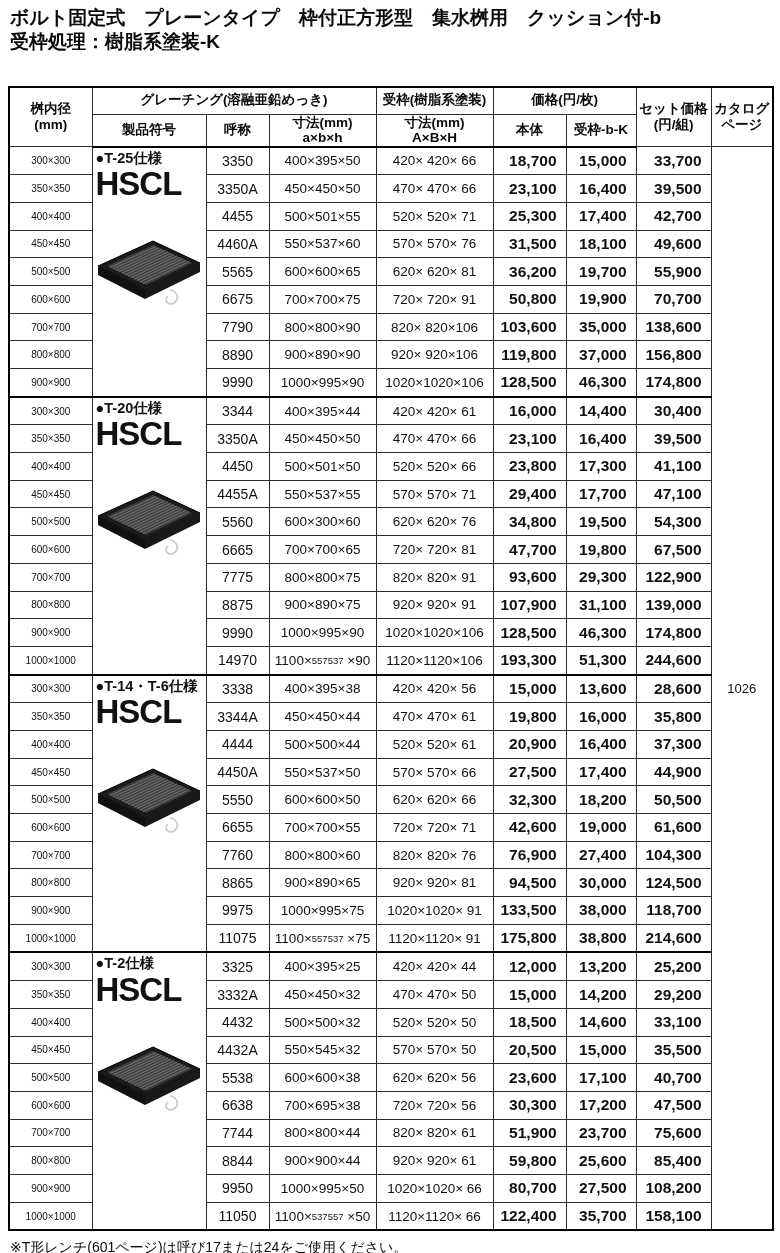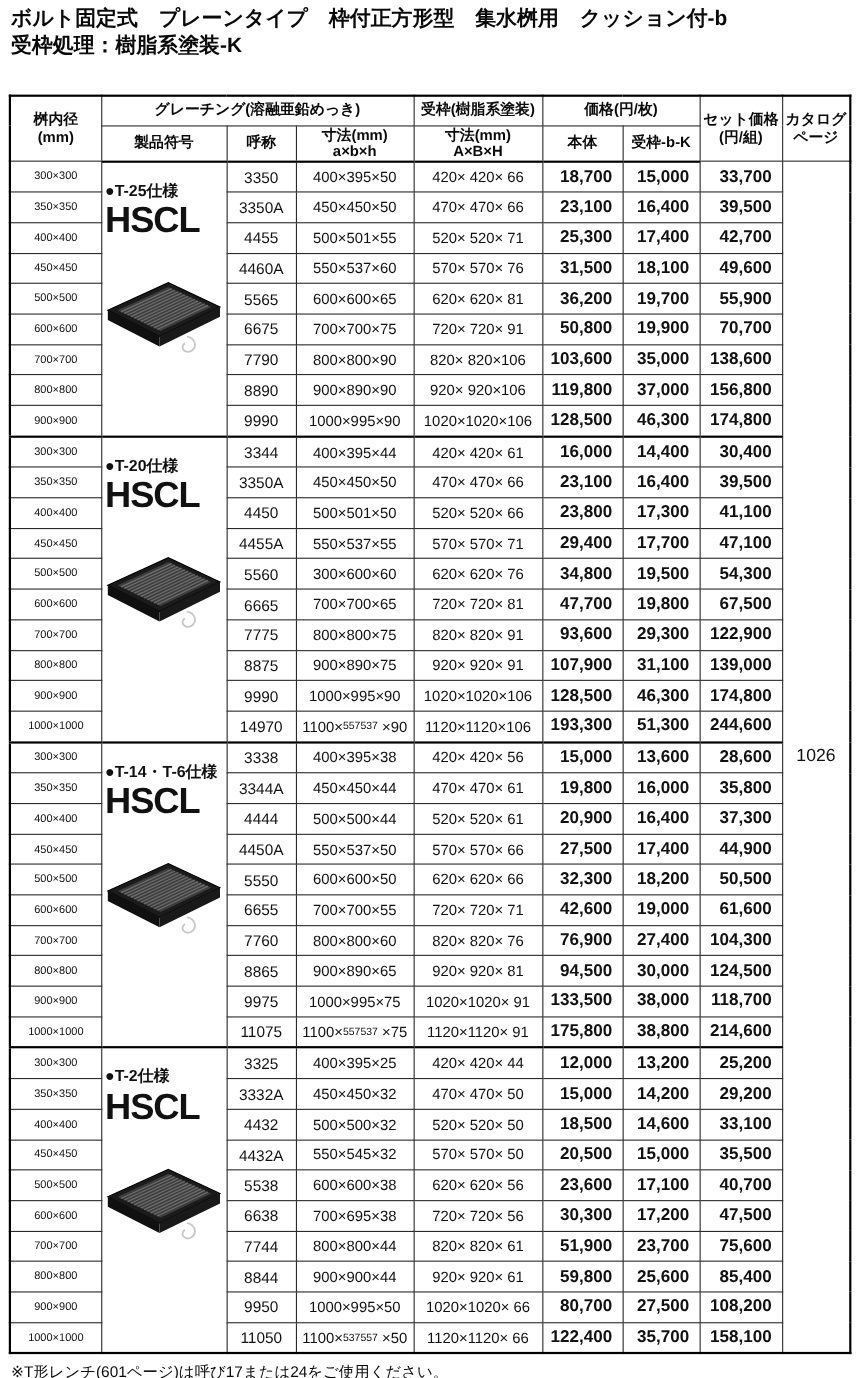--- a/index.html
+++ b/index.html
@@ -25,25 +25,25 @@
   }
   thead tr.h2 th{border-bottom:2px solid #000;}
   tbody td{height:26.7px;font-size:14px;text-align:center;vertical-align:middle;background:#fff;}
   td.cell-size{font-size:10px;letter-spacing:0;}
   td.cell-name{font-size:14px;}
   td.cell-dimg,td.cell-dimf{font-size:13.5px;white-space:pre;}
   td.cell-body,td.cell-frame,td.cell-set{
     font-size:15.5px;font-weight:bold;text-align:right;padding-right:9px;
   }
   td.sec-top{border-top:2px solid #000;}
-  td.spec-cell{vertical-align:top;text-align:left;padding:18px 3px;}
+  td.spec-cell{vertical-align:top;text-align:left;padding:2px 3px;}
   .spec-label{font-size:14.5px;font-weight:bold;display:block;line-height:1.2;white-space:nowrap;}
   .brand{font-size:33px;font-weight:900;letter-spacing:-1px;line-height:1.0;display:block;}
   .grating-img{display:block;margin:14px auto 0 auto;}
-  td.catalog-cell{font-size:16px;font-weight:normal;text-align:center;vertical-align:middle;}
+  td.catalog-cell{font-size:13px;font-weight:normal;text-align:center;vertical-align:middle;}
   .two-line{display:block;line-height:1.15;}
   .frac{display:inline-flex;flex-direction:row;font-size:9.5px;line-height:1.05;vertical-align:middle;font-weight:normal;}
   .footnote{font-size:14px;margin:8px 0 0 2px;color:#0a0a0a;}
 </style>
 </head>
 <body>
 
 <div class="title-block">
   <div class="title-line">ボルト固定式　プレーンタイプ　枠付正方形型　集水桝用　クッション付-b</div>
   <div class="title-line">受枠処理：樹脂系塗装-K</div>
@@ -255,21 +255,21 @@
         <td class="cell-name">4455A</td>
         <td class="cell-dimg">550×537×55</td>
         <td class="cell-dimf">570× 570× 71</td>
         <td class="cell-body">29,400</td>
         <td class="cell-frame">17,700</td>
         <td class="cell-set">47,100</td>
       </tr>
       <tr>
         <td class="cell-size">500×500</td>
         <td class="cell-name">5560</td>
-        <td class="cell-dimg">300×600×60</td>
+        <td class="cell-dimg">600×300×60</td>
         <td class="cell-dimf">620× 620× 76</td>
         <td class="cell-body">34,800</td>
         <td class="cell-frame">19,500</td>
         <td class="cell-set">54,300</td>
       </tr>
       <tr>
         <td class="cell-size">600×600</td>
         <td class="cell-name">6665</td>
         <td class="cell-dimg">700×700×65</td>
         <td class="cell-dimf">720× 720× 81</td>

